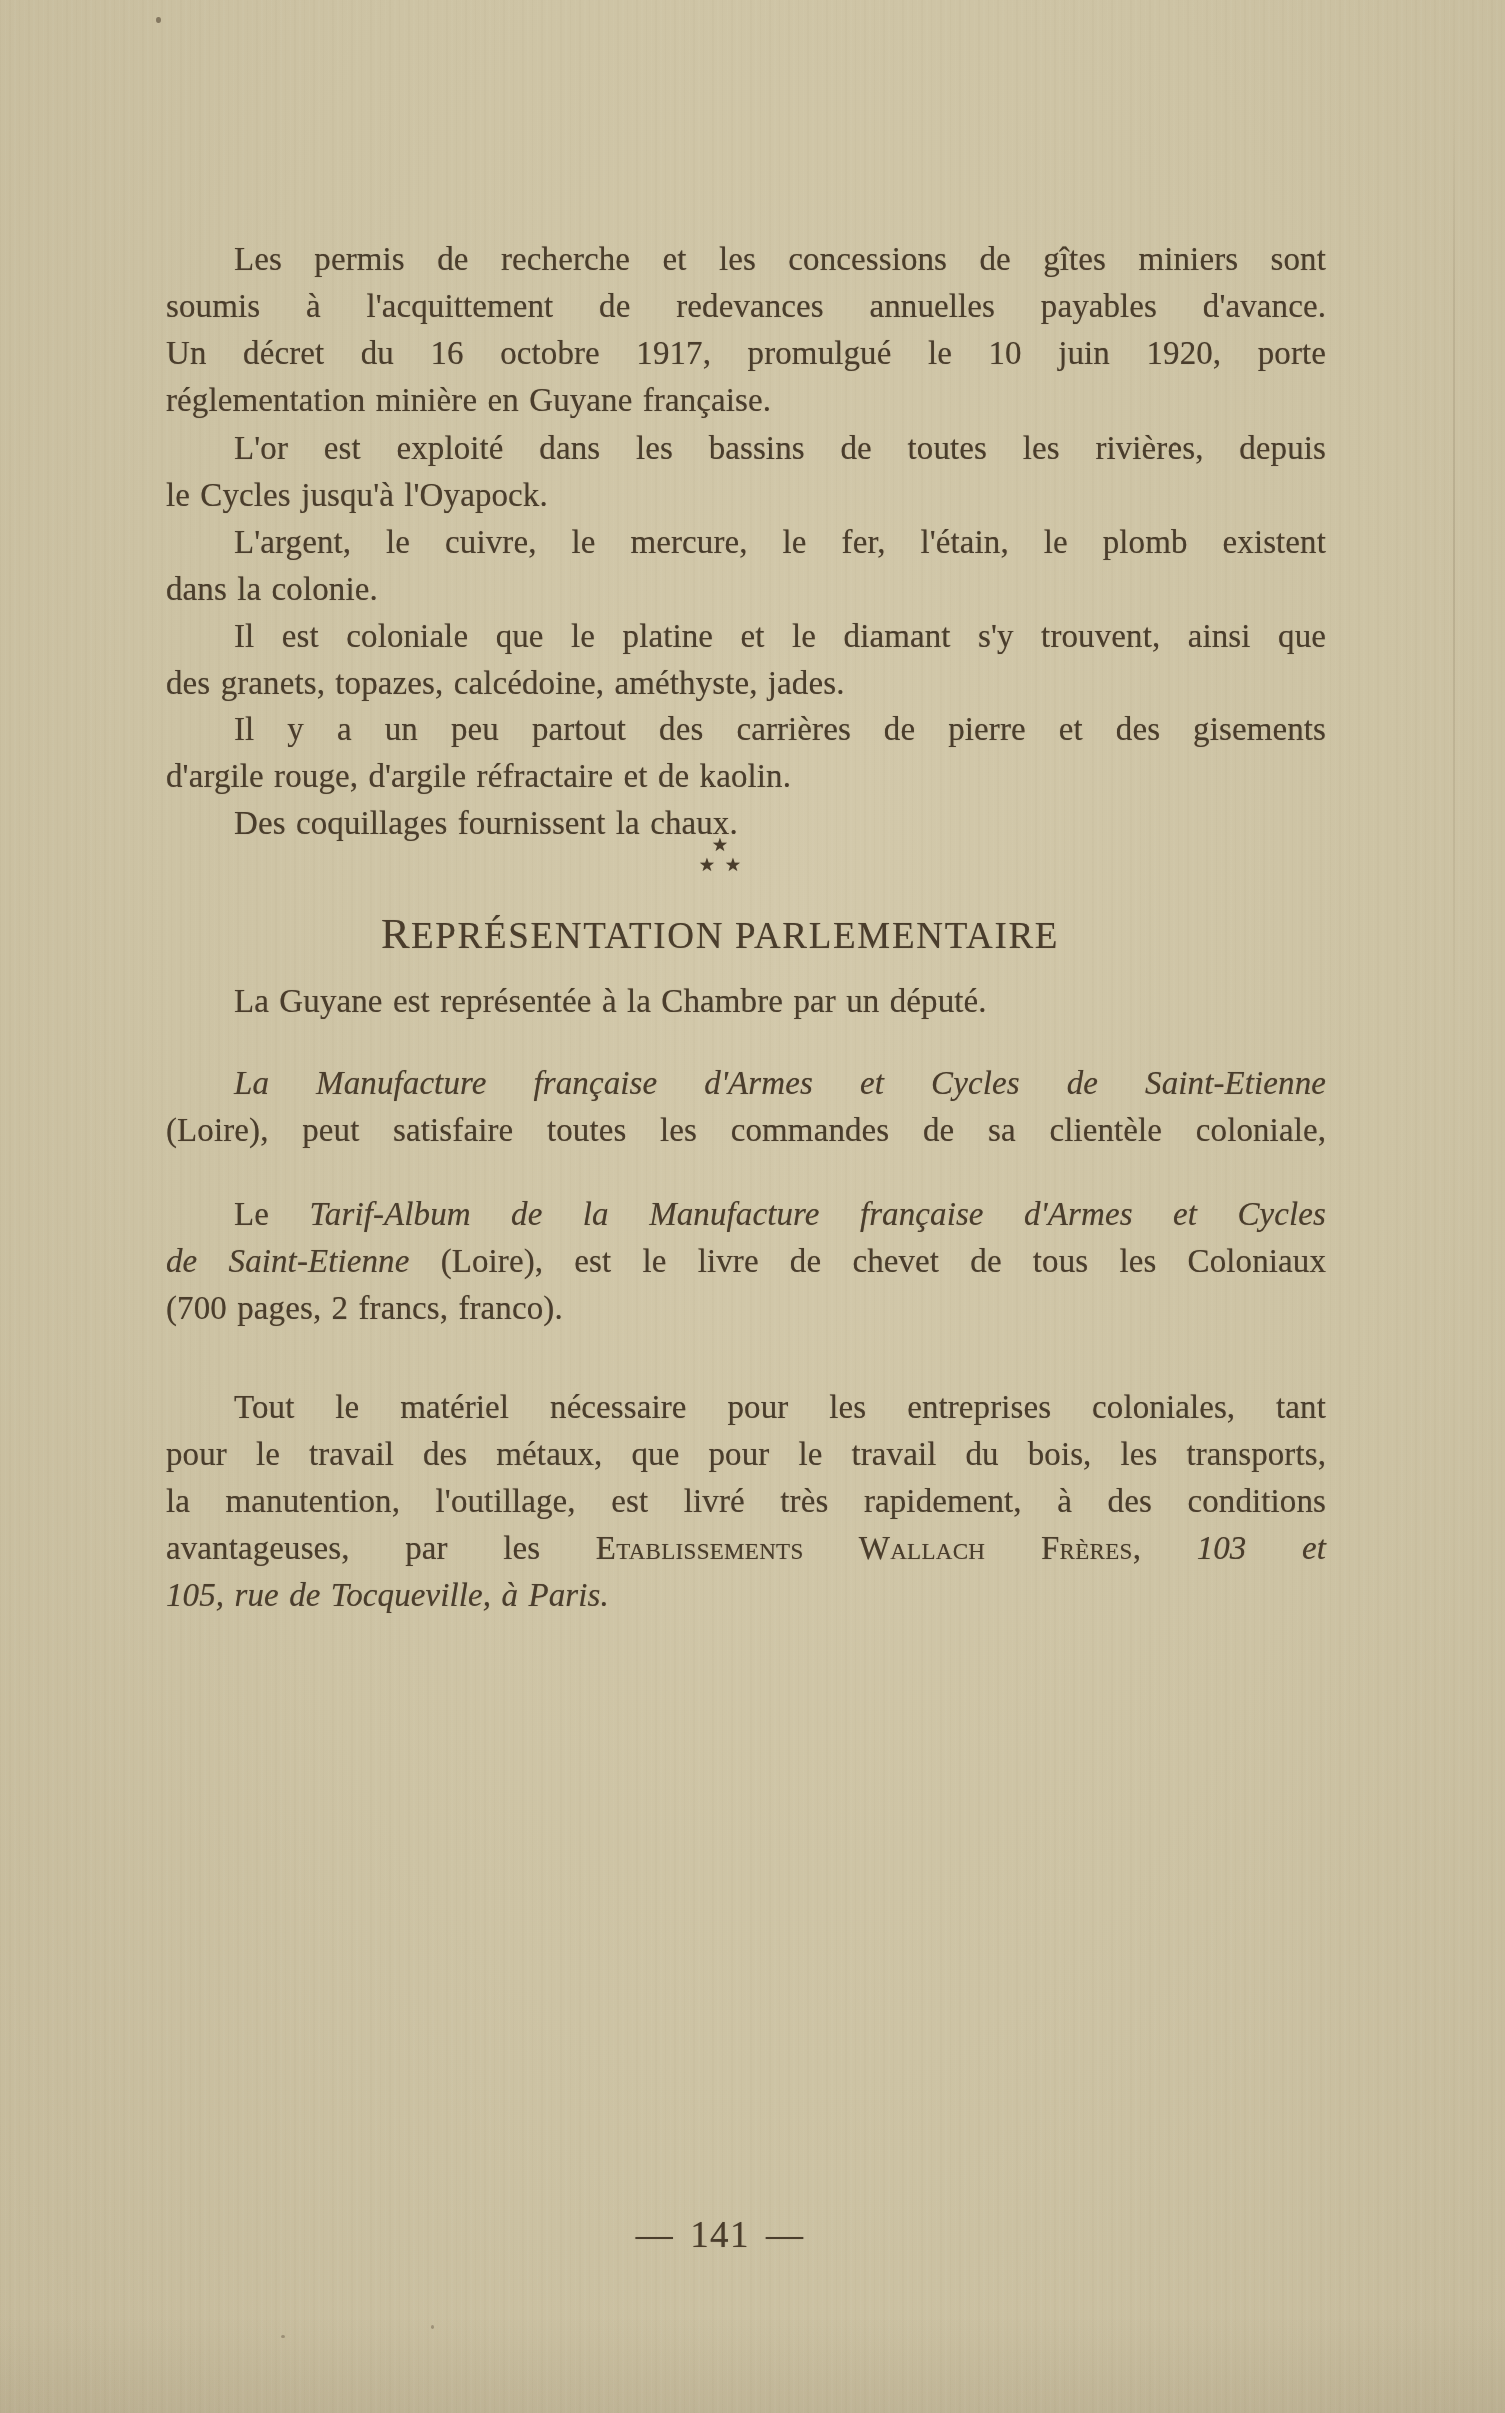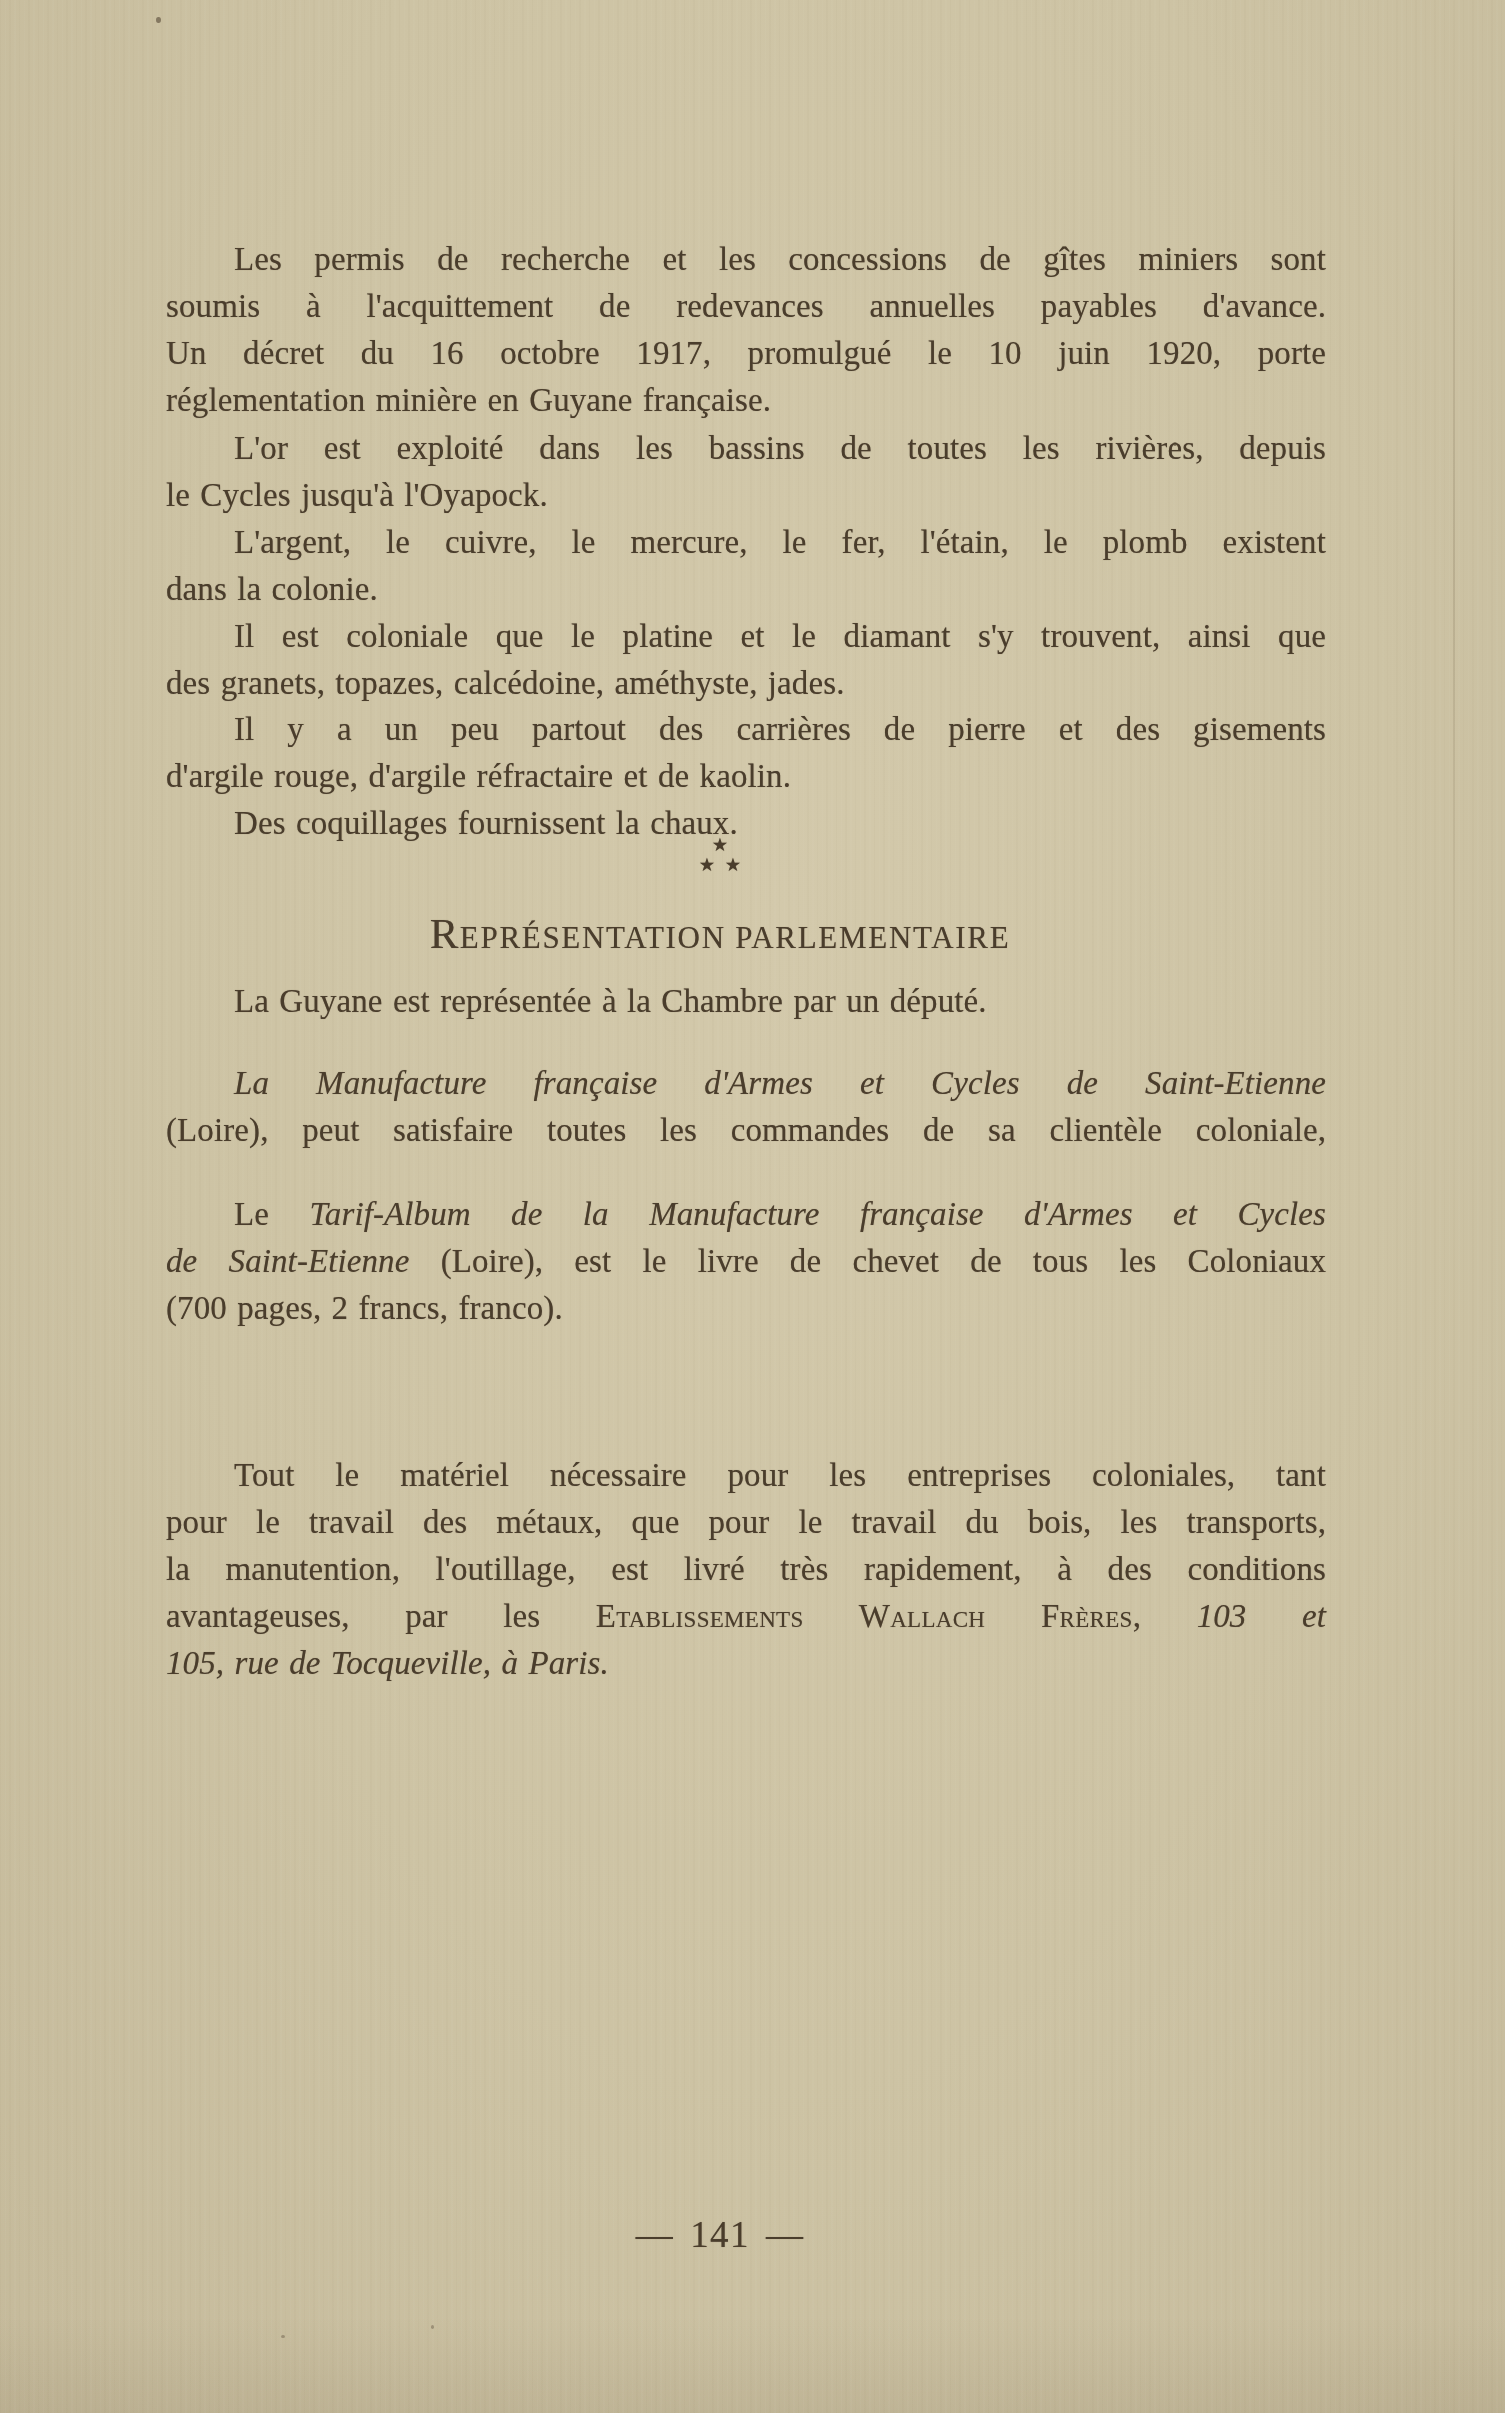--- a/index.html
+++ b/index.html
@@ -49,21 +49,21 @@
   }
   .s-r{font-style:normal;}
   .s-i{font-style:italic;}
   .s-sc{font-variant:small-caps;letter-spacing:0.3px;}
   .heading-block{
     top:907px;
     line-height:54px;
     white-space:nowrap;
   }
   .s-hbig{font-size:43px;letter-spacing:1.4px;}
-  .s-hsc{font-size:31px;letter-spacing:1.7px;}
+  .s-hsc{font-size:37px;letter-spacing:1.7px;}
   .asterism-block{top:836px;}
   .ast-row{line-height:17.6px;height:17.6px;}
   .ast-row2{margin-top:2px;}
   .star{
     font-family:"DejaVu Sans", sans-serif;
     font-size:18.3px;
     color:#4a3d2c;
   }
   .star-gap{margin-left:9.5px;}
   .pagenum-block{
@@ -135,21 +135,21 @@
       </div>
       <div class="block para" style="top: 1060px;">
         <div class="line just indent"><span class="s-i">La Manufacture française d'Armes et Cycles de Saint-Etienne</span></div>
         <div class="line just"><span class="s-r">(Loire), peut satisfaire toutes les commandes de sa clientèle coloniale,</span></div>
       </div>
       <div class="block para" style="top: 1191px;">
         <div class="line just indent"><span class="s-r">Le </span><span class="s-i">Tarif-Album de la Manufacture française d'Armes et Cycles</span></div>
         <div class="line just"><span class="s-i">de Saint-Etienne </span><span class="s-r">(Loire), est le livre de chevet de tous les Coloniaux</span></div>
         <div class="line"><span class="s-r">(700 pages, 2 francs, franco).</span></div>
       </div>
-      <div class="block para" style="top: 1452px;">
+      <div class="block para" style="top: 1384px;">
         <div class="line just indent"><span class="s-r">Tout le matériel nécessaire pour les entreprises coloniales, tant</span></div>
         <div class="line just"><span class="s-r">pour le travail des métaux, que pour le travail du bois, les transports,</span></div>
         <div class="line just"><span class="s-r">la manutention, l'outillage, est livré très rapidement, à des conditions</span></div>
         <div class="line just"><span class="s-r">avantageuses, par les </span><span class="s-sc">Etablissements Wallach Frères</span><span class="s-r">, </span><span class="s-i">103 et</span></div>
         <div class="line"><span class="s-i">105, rue de Tocqueville, à Paris.</span></div>
       </div>
       <div class="speck" style="left: 156px; top: 17px; width: 4.7px; height: 6.1px; opacity: 0.55;"></div>
       <div class="speck" style="left: 1173px; top: 442px; width: 4.1px; height: 4.1px; opacity: 0.6;"></div>
       <div class="speck" style="left: 281px; top: 2335px; width: 4.1px; height: 3.4px; opacity: 0.35;"></div>
       <div class="speck" style="left: 431px; top: 2325px; width: 3.4px; height: 4.1px; opacity: 0.35;"></div>

